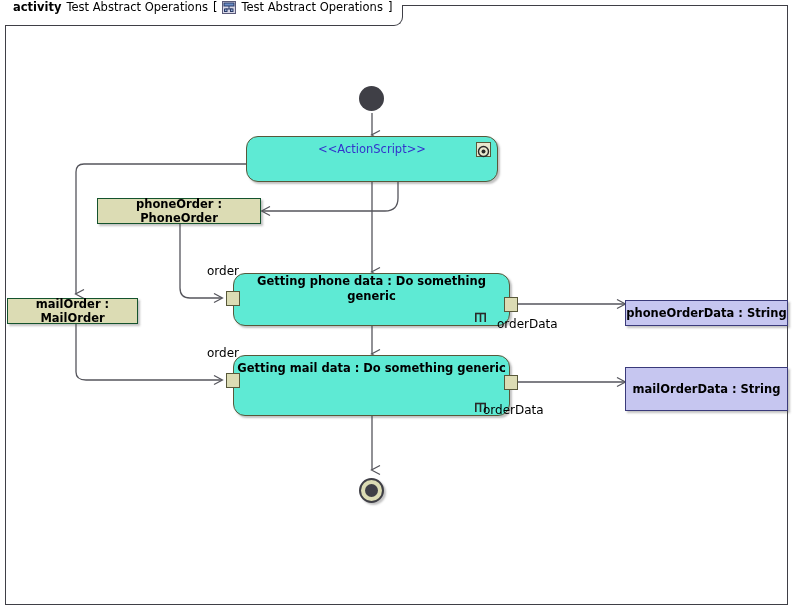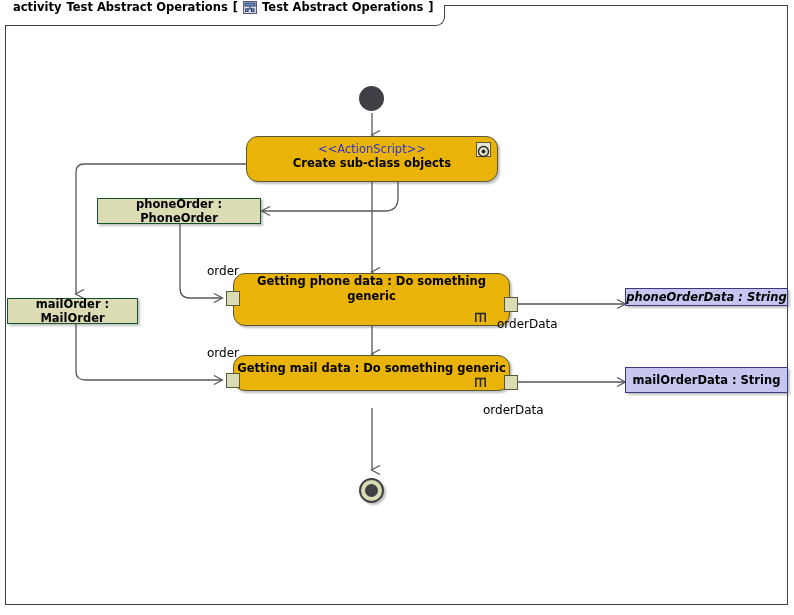--- a/index.html
+++ b/index.html
@@ -44,40 +44,40 @@
     align-items: center;
     gap: 5px;
     font-size: 11.5px;
     color: #000000;
     white-space: nowrap;
   }
   #frame-tab .kw {
     font-weight: bold;
     font-family: "DejaVu Sans", sans-serif;
   }
-  #frame-tab .plain { font-weight: bold; }
+  #frame-tab .plain { font-weight: normal; }
 
   .diagram-icon {
     display: inline-block;
     width: 14px;
     height: 13px;
     position: relative;
     vertical-align: middle;
     flex: 0 0 auto;
   }
 
   
   .node {
     position: absolute;
     box-sizing: border-box;
     font-family: "DejaVu Sans", sans-serif;
   }
 
   .action {
-    background: #eab308;
+    background: #5eead4;
     border: 1px solid #58583a;
     border-radius: 12px;
     box-shadow: 2px 2px 2px rgba(80,80,80,0.35);
   }
   .action .stereo {
     color: #3333cc;
     font-size: 11.5px;
     text-align: center;
     width: 100%;
     line-height: 14px;
@@ -242,21 +242,20 @@
       <path d="M518,304 L625,304" marker-end="url(#openArrow)"></path>
 
       <path d="M518,382 L625,382" marker-end="url(#openArrow)"></path>
     </g>
   </svg>
 
   <div class="initial-node" style="left:359px; top:86px;"></div>
 
   <div class="node action" style="left:246px; top:136px; width:252px; height:46px;">
     <div class="stereo" style="margin-top:5px;">&lt;&lt;ActionScript&gt;&gt;</div>
-    <div class="aname">Create sub-class objects</div>
     <div class="script-icon" style="right:6px; top:5px;">
       <svg width="13" height="13" viewBox="0 0 13 13">
         <circle cx="6.5" cy="6.5" r="5" fill="none" stroke="#2a2a2a" stroke-width="1.4"></circle>
         <circle cx="6.5" cy="6.5" r="2" fill="#2a2a2a"></circle>
       </svg>
     </div>
   </div>
 
   <div class="node objnode" style="left:97px; top:198px; width:164px; height:26px;">
     <span>phoneOrder : PhoneOrder</span>
@@ -278,42 +277,42 @@
     </div>
   </div>
 
   <div class="pin" style="left:226px; top:291px; width:14px; height:15px;"></div>
 
   <div class="pin" style="left:504px; top:297px; width:14px; height:15px;"></div>
 
   <div class="edge-label" style="left:207px; top:264px;">order</div>
   <div class="edge-label" style="left:497px; top:317px;">orderData</div>
 
-  <div class="node action" style="left:233px; top:355px; width:277px; height:36px;">
+  <div class="node action" style="left:233px; top:355px; width:277px; height:61px;">
     <div class="aname" style="margin-top:5px;">Getting mail data : Do something generic</div>
     <div class="rake" style="right:22px; bottom:6px;">
       <svg width="13" height="11" viewBox="0 0 13 11">
         <line x1="1" y1="1.5" x2="12" y2="1.5" stroke="#2a2a2a" stroke-width="1.6"></line>
         <line x1="1.8" y1="1.5" x2="1.8" y2="10" stroke="#2a2a2a" stroke-width="1.6"></line>
         <line x1="6.5" y1="1.5" x2="6.5" y2="10" stroke="#2a2a2a" stroke-width="1.6"></line>
         <line x1="11.2" y1="1.5" x2="11.2" y2="10" stroke="#2a2a2a" stroke-width="1.6"></line>
       </svg>
     </div>
   </div>
   <div class="pin" style="left:226px; top:373px; width:14px; height:15px;"></div>
   <div class="pin" style="left:504px; top:375px; width:14px; height:15px;"></div>
 
   <div class="edge-label" style="left:207px; top:346px;">order</div>
   <div class="edge-label" style="left:483px; top:403px;">orderData</div>
 
-  <div class="node datanode" style="left:625px; top:288px; width:163px; height:18px;font-style:italic;">
+  <div class="node datanode" style="left:625px; top:300px; width:163px; height:26px;">
     <span>phoneOrderData : String</span>
   </div>
 
-  <div class="node datanode" style="left:625px; top:367px; width:163px; height:26px;">
+  <div class="node datanode" style="left:625px; top:367px; width:163px; height:44px;">
     <span>mailOrderData : String</span>
   </div>
 
   <div class="final-outer" style="left:359px; top:478px;">
     <div class="final-inner" style="left:4px; top:4px;"></div>
   </div>
 
 </div>
 
 </body></html>

